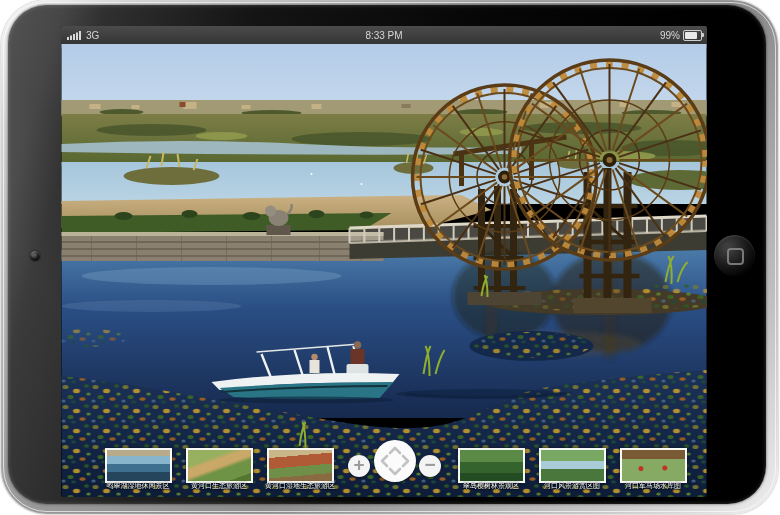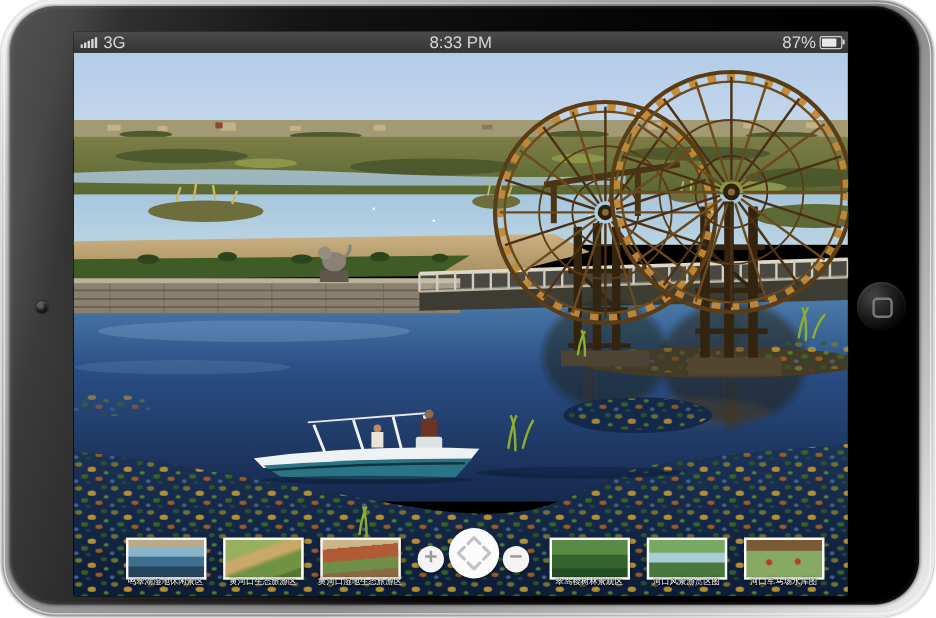--- a/index.html
+++ b/index.html
@@ -17,21 +17,21 @@
     background:radial-gradient(circle at 38% 35%,#5a5a5a 0 18%,#222 45%,#0a0a0a 75%);
     box-shadow:0 0 2px rgba(0,0,0,.8), inset 0 1px 1px rgba(255,255,255,.25);}
   .home-btn{position:absolute;left:713px;top:235px;width:41px;height:41px;border-radius:50%;
     background:radial-gradient(circle at 34% 30%,#3e3e3e 0 8%,#1c1c1c 45%,#000 80%);
     box-shadow:inset 0 1px 2px rgba(255,255,255,.14), 0 0 4px rgba(0,0,0,.8);cursor:pointer;}
   .home-square{position:absolute;left:13px;top:13px;width:13px;height:13px;border:2px solid #888;
     border-radius:4px;opacity:.85;}
   .screen{position:absolute;left:60px;top:26px;width:646px;height:471px;background:#000;overflow:hidden;border-radius:2px;}
   
   .status-bar{position:absolute;left:0;top:0;width:646px;height:22px;
-    background:linear-gradient(#4b4b4b,#303030);color:#d6d6d6;font-size:14px;}
+    background:linear-gradient(#4b4b4b,#303030);color:#d6d6d6;font-size:10px;}
   .sb-left{position:absolute;left:6px;top:0;height:18px;display:flex;align-items:center;gap:3px;}
   .sb-center{position:absolute;left:0;right:0;top:0;height:18px;display:flex;align-items:center;justify-content:center;text-align:center;}
   .sb-right{position:absolute;right:5px;top:0;height:18px;display:flex;align-items:center;gap:3px;}
   .batt{width:17px;height:9px;border:1px solid #cfcfcf;border-radius:2px;position:relative;}
   .batt-fill{position:absolute;left:1px;top:1px;bottom:1px;width:12px;background:#e8e8e8;border-radius:1px;}
   .batt-nub{position:absolute;right:-3px;top:2px;width:2px;height:4px;background:#cfcfcf;border-radius:0 1px 1px 0;}
   
   .photo{position:absolute;left:0;top:18px;width:646px;height:453px;}
   .photo svg{display:block;}
   
@@ -75,21 +75,21 @@
           <rect x="6" y="4" width="2" height="6" fill="#d8d8d8"></rect>
           <rect x="9" y="2.5" width="2" height="7.5" fill="#d8d8d8"></rect>
           <rect x="12" y="1" width="2" height="9" fill="#d8d8d8"></rect>
         </svg>
         <span>3G</span>
       </div>
       <div class="sb-center">
         <span>8:33 PM</span>
       </div>
       <div class="sb-right">
-        <span>87%</span>
+        <span>99%</span>
         <div class="batt">
           <div class="batt-fill"></div>
             <div class="batt-nub"></div>
         </div>
       </div>
     </div>
 
     <div class="photo">
       <svg id="scene" width="646" height="453" viewBox="0 0 645 453">
         <defs>

